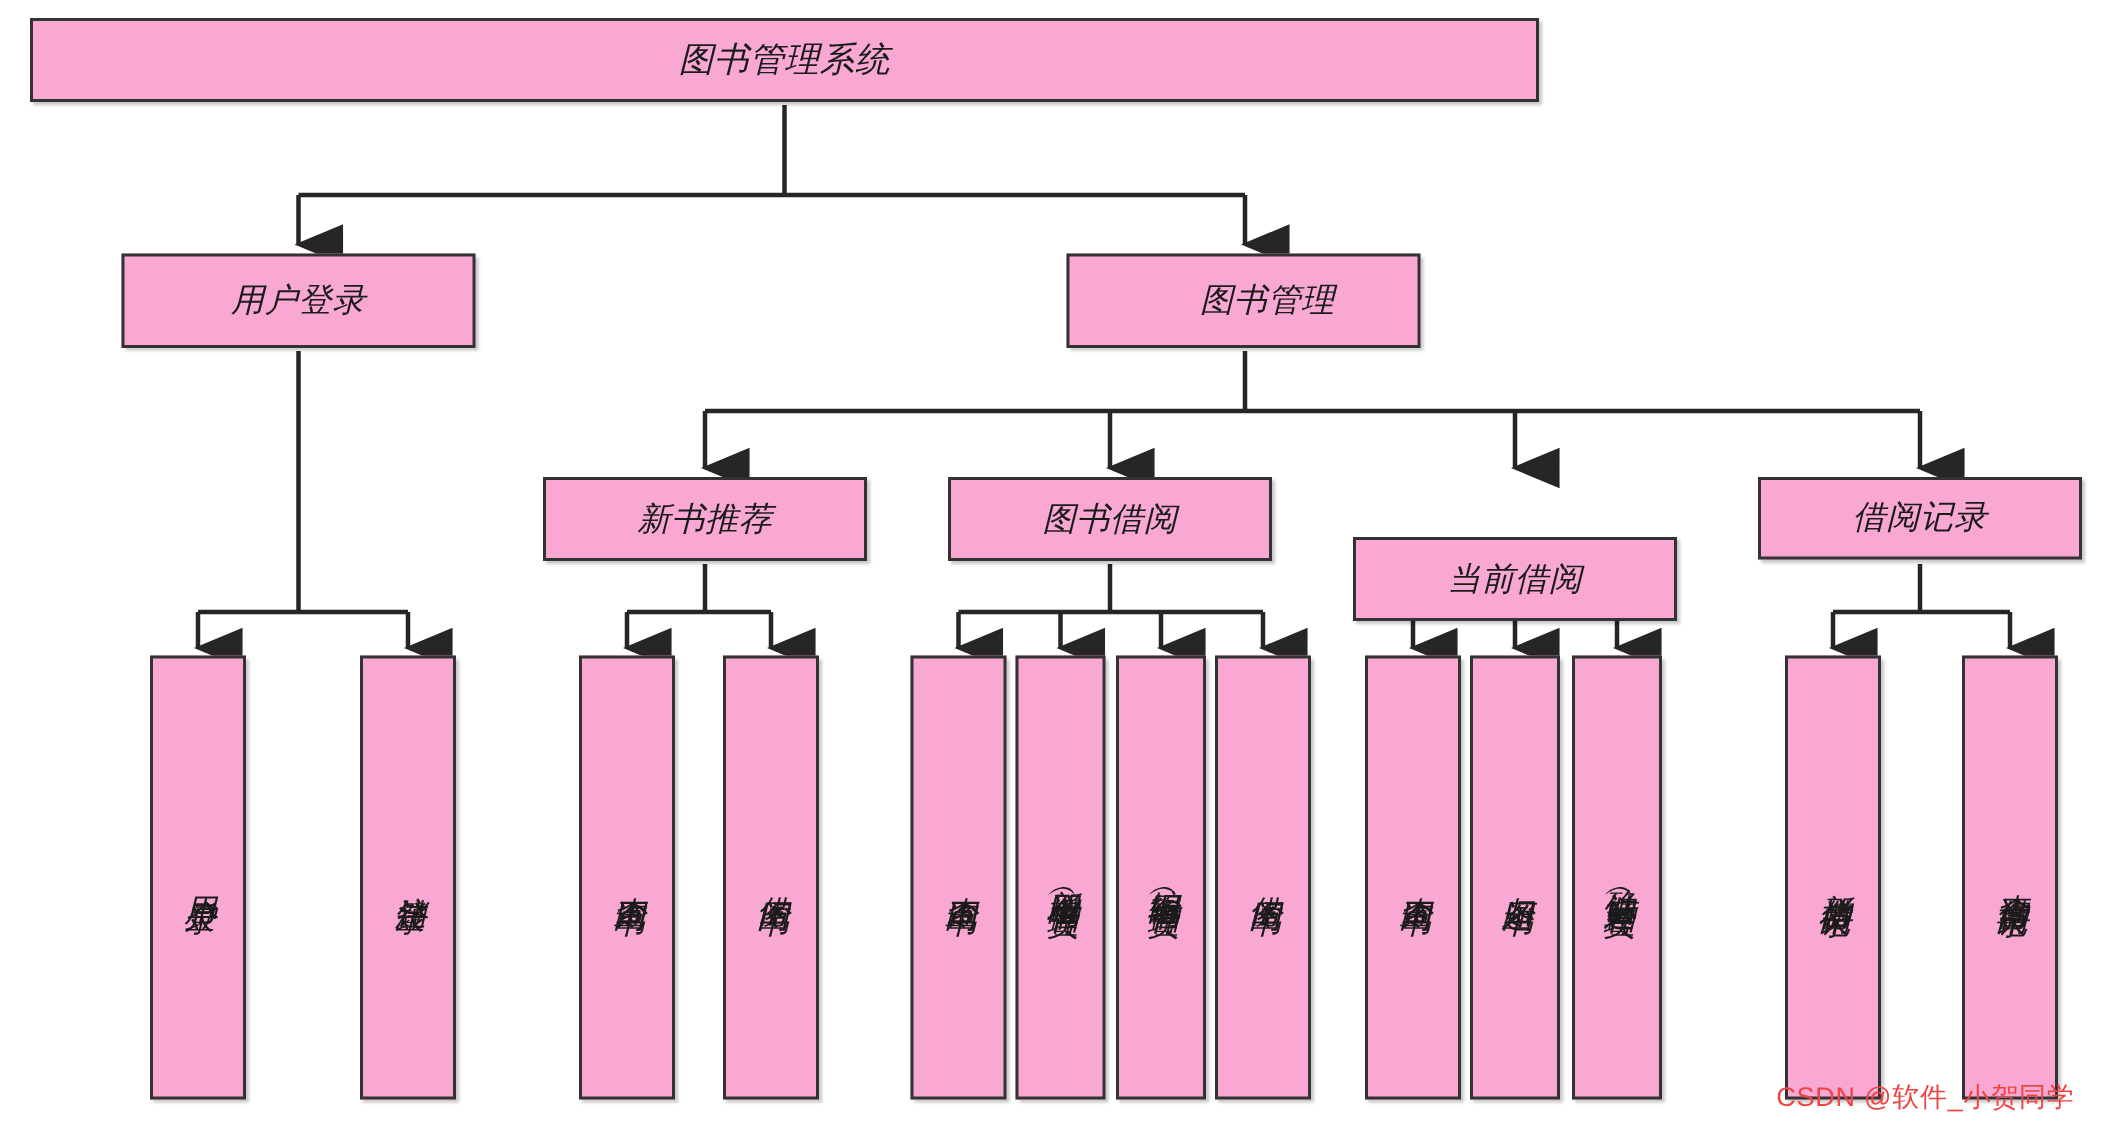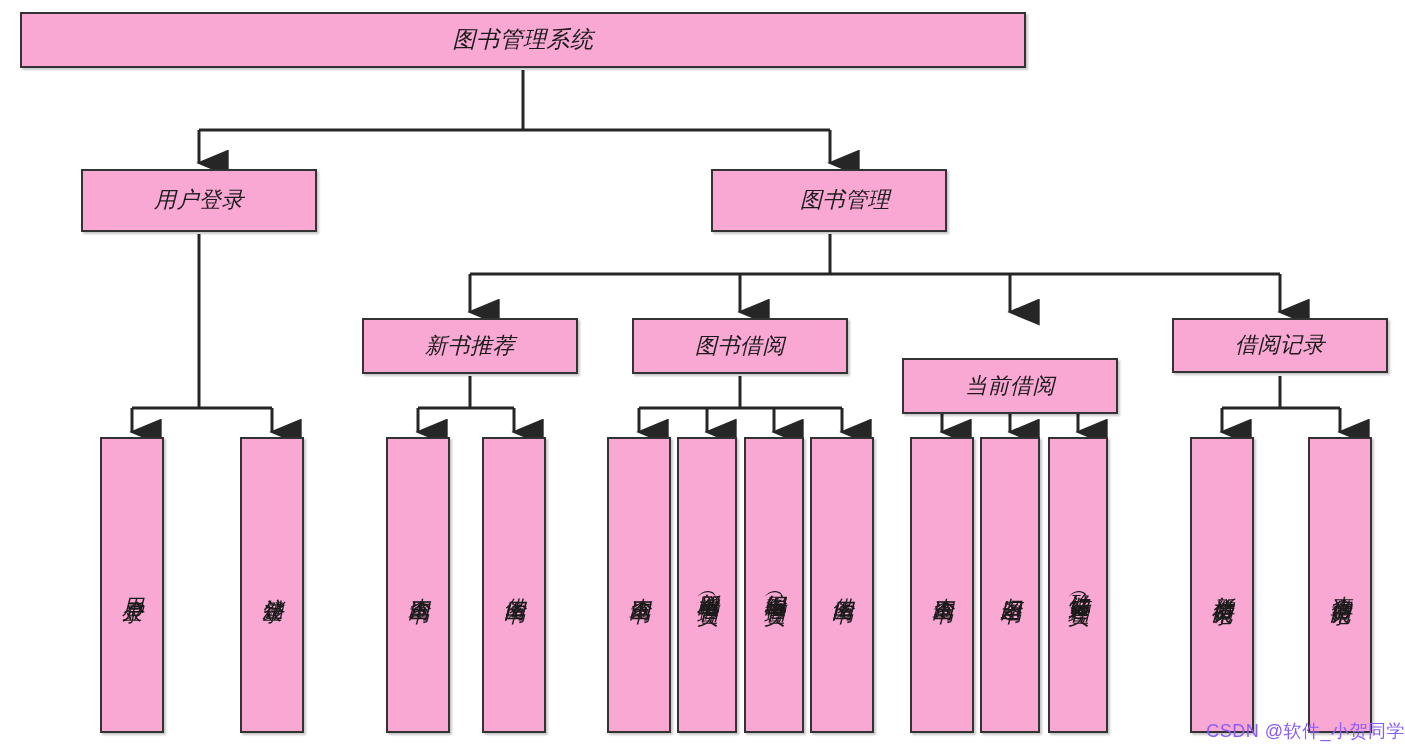--- a/index.html
+++ b/index.html
@@ -60,24 +60,24 @@
     writing-mode: vertical-rl;
     text-orientation: upright;
     font-size: 21px;
     line-height: 1.18;
     letter-spacing: 2px;
     white-space: nowrap;
   }
   
   #watermark {
     position: absolute;
-    right: 0;
+    right: 22px;
     bottom: 4px;
     font-size: 18px;
-    color: #8b5cf6;
+    color: #ef4444;
     white-space: nowrap;
     letter-spacing: 0.5px;
     pointer-events: none;
   }
 </style>
 </head>
 <body>
 
 <div id="canvas">
 

